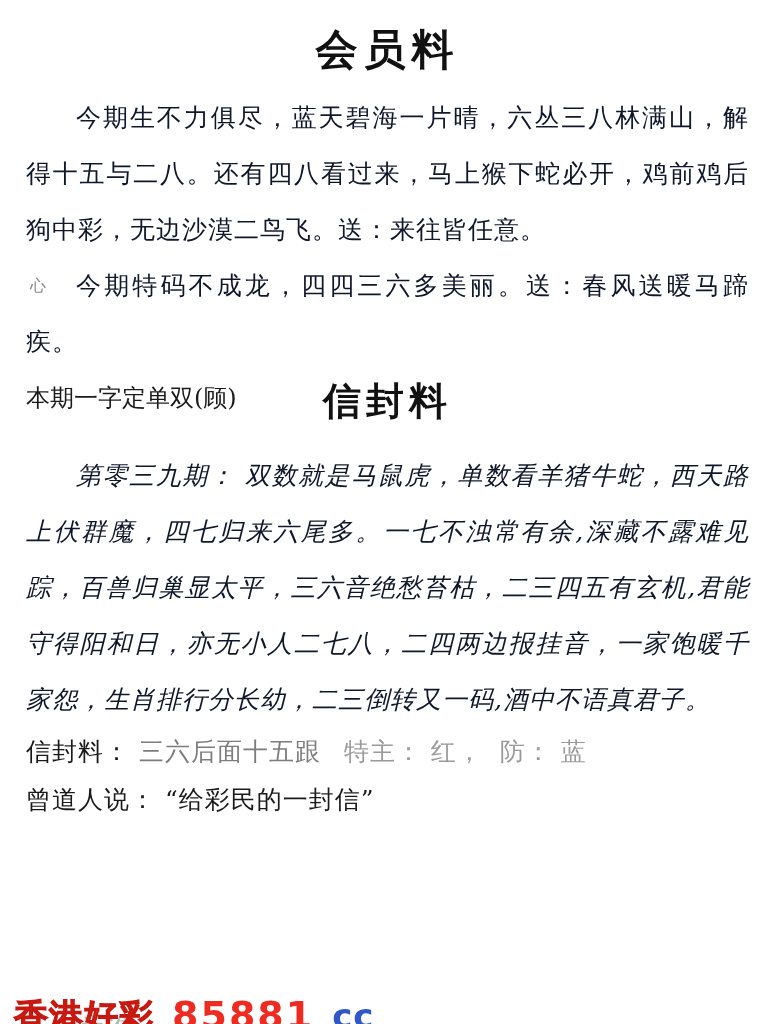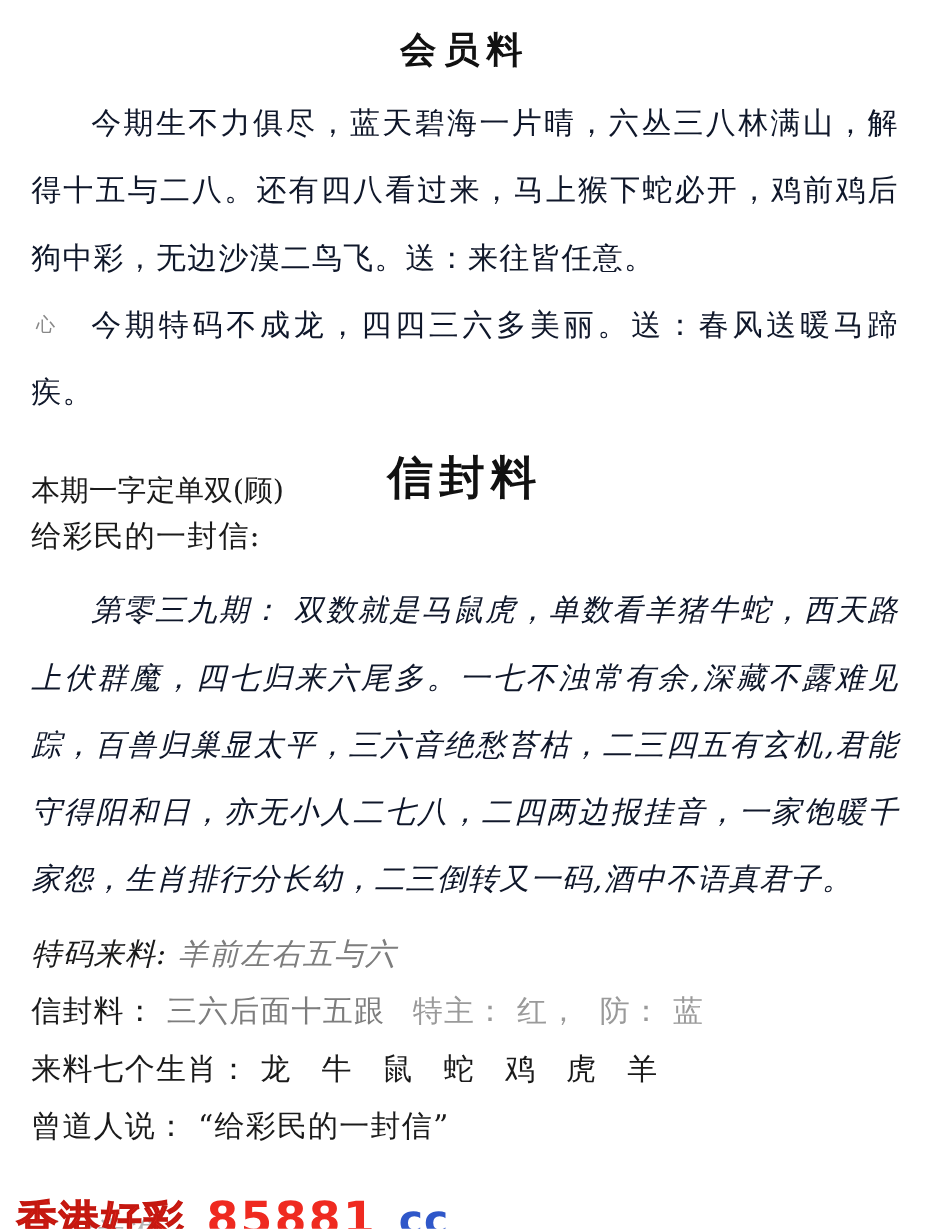--- a/index.html
+++ b/index.html
@@ -25,21 +25,21 @@
   }
 
   .title {
     text-align: center;
     font-family: "DejaVu Sans", "Liberation Sans", sans-serif;
     font-weight: bold;
     letter-spacing: 6px;
     color: #111;
   }
   .title-1 {
-    font-size: 30px;
+    font-size: 42px;
     margin-top: 22px;
     margin-bottom: 12px;
   }
   .title-2 {
     font-size: 38px;
     margin: 0;
     letter-spacing: 5px;
   }
 
   .para {
@@ -66,28 +66,28 @@
     letter-spacing: 1px;
   }
 
   .row-title-wrap {
     position: relative;
     height: 62px;
   }
   .row-title-left {
     position: absolute;
     left: 0;
-    top: 32px;
+    top: 6px;
     font-size: 24px;
   }
   .row-title-center {
     position: absolute;
     left: 0;
     right: 0;
-    top: 12px;
+    top: 0;
     text-align: center;
   }
 
   .sideglyph {
     position: absolute;
     left: 4px;
     font-size: 16px;
     color: #888;
     font-family: "DejaVu Sans", sans-serif;
   }
@@ -150,42 +150,33 @@
     <span class="sideglyph" style="top:18px;">心</span>
     <div class="para indent">今期特码不成龙，四四三六多美丽。送：春风送暖马蹄疾。</div>
   </div>
 
 
   <div class="row-title-wrap mt6">
     <div class="row-title-left">本期一字定单双(顾)</div>
     <div class="row-title-center title title-2">信封料</div>
   </div>
 
-  <div class="line">给彩民的一封信:</div>
 
   <div class="para indent mt10">第零三九期： 双数就是马鼠虎，单数看羊猪牛蛇，西天路上伏群魔，四七归来六尾多。一七不浊常有余,深藏不露难见踪，百兽归巢显太平，三六音绝愁苔枯，二三四五有玄机,君能守得阳和日，亦无小人二七八，二四两边报挂音，一家饱暖千家怨，生肖排行分长幼，二三倒转又一码,酒中不语真君子。</div>
 
-  <div class="line mt10">
-    <span>特码来料:</span>
-    <span class="faint">羊前左右五与六</span>
-  </div>
 
   <div class="line">
     <span>信封料：</span>
     <span class="faint">三六后面十五跟</span>
     <span class="fainter" style="margin-left:14px;margin-top:27px;">特主：</span>
     <span class="fainter">红，</span>
     <span class="fainter" style="margin-left:8px;">防：</span>
     <span class="fainter">蓝</span>
   </div>
 
-  <div class="line">
-    <span>来料七个生肖：</span>
-    <span class="spaced-zodiac">龙 牛 鼠 蛇 鸡 虎 羊</span>
-  </div>
 
   <div class="line">
     <span>曾道人说：</span>
     <span>“给彩民的一封信”</span>
   </div>
 
   <div class="bottom-faded">
     <span class="ghost">三七为谁</span>
   </div>
 

